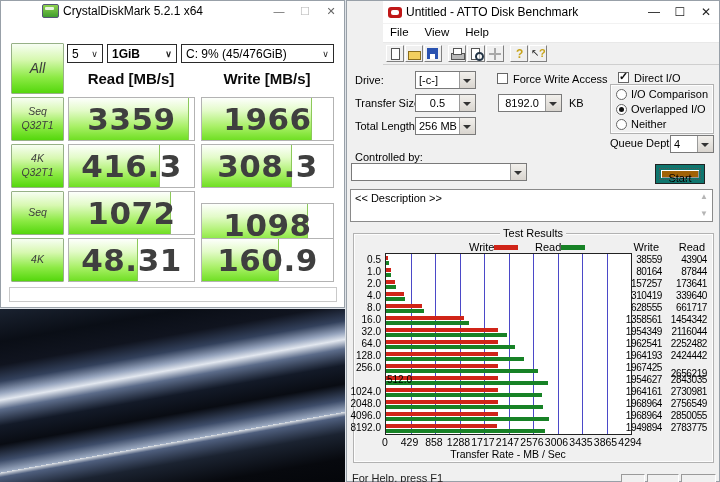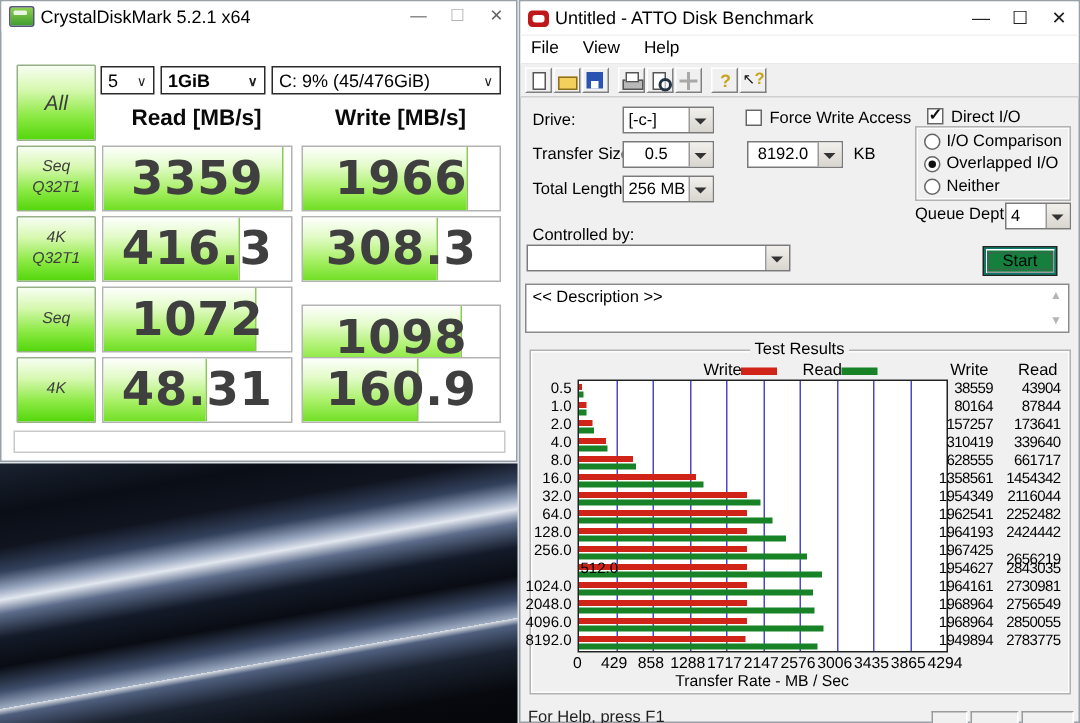--- a/index.html
+++ b/index.html
@@ -1,18 +1,18 @@
 <!DOCTYPE html>
 <html><head>
 <meta charset="utf-8">
 <style>
   html,body{margin:0;padding:0;}
   #stage{position:relative;width:720px;height:482px;overflow:hidden;background:#dfe3e8;
          font-family:"Liberation Sans", sans-serif;color:#000;cursor:default;}
-  .win{position:absolute;background:#fff;border:1px solid #98a0a8;box-sizing:border-box;}
+  .win{position:absolute;background:#fff;border:1px solid #98a0a8;box-sizing:border-box;padding-left:36px;}
 
   
   #cdm{left:0;top:0;width:345px;height:308px;}
   .titlebar{display:flex;align-items:center;background:#fff;}
   #cdm .titlebar{height:20px;}
   .title-text{font-size:12px;padding-left:4px;white-space:nowrap;}
   .win-btns{margin-left:auto;display:flex;align-items:center;height:100%;}
   .win-btn{width:26px;text-align:center;font-size:11px;color:#666;line-height:20px;}
   .win-btn.max{color:#b5b5b5;}
   .cdm-app-icon{width:15px;height:12px;margin-left:5px;position:relative;background:linear-gradient(180deg,#8fd14f,#3f9d2f);border:1px solid #557;border-radius:2px;}
@@ -78,22 +78,22 @@
   .combo .ctxt{flex:1;font-size:11px;padding:2px 3px 0 3px;white-space:nowrap;overflow:hidden;}
   .combo.center .ctxt{text-align:center;}
   .combo .cbtn{width:15px;background:linear-gradient(180deg,#f2f0ec,#d9d5cf);border-left:1px solid #9a9a9a;position:relative;}
   .combo .cbtn::after{content:"";position:absolute;left:3px;top:7px;border:4px solid transparent;border-top:4px solid #333;}
   .checkbox{position:absolute;width:11px;height:11px;box-sizing:border-box;background:#fff;border:1px solid #666;}
   .checkbox.checked::after{content:"✓";position:absolute;left:0;top:-3px;font-size:11px;font-weight:bold;color:#111;}
   .radio{position:absolute;width:11px;height:11px;box-sizing:border-box;border:1px solid #666;border-radius:50%;background:#fff;}
   .radio.selected::after{content:"";position:absolute;left:2px;top:2px;width:5px;height:5px;border-radius:50%;background:#111;}
   .groupbox{position:absolute;border:1px solid #b2b2b2;box-shadow:inset 0 0 0 1px #fdfdfd;box-sizing:border-box;}
   .gb-label{position:absolute;font-size:11px;background:#f0f0f0;padding:0 3px;white-space:nowrap;}
-  #btn-start{position:absolute;left:309px;top:164px;width:48px;height:18px;box-sizing:border-box;background:#15803d;
-     border:1px solid #0f766e;box-shadow:0 0 0 1px #222, inset 1px 1px 0 #fff, inset -1px -1px 0 #9a9a9a;
+  #btn-start{position:absolute;left:309px;top:164px;width:48px;height:18px;box-sizing:border-box;background:#a16207;
+     border:5px solid #0f766e;box-shadow:0 0 0 1px #222, inset 1px 1px 0 #fff, inset -1px -1px 0 #9a9a9a;
      font-size:11px;text-align:center;line-height:16px;outline:1px dotted #555;outline-offset:-4px;}
   #descbox{position:absolute;left:3px;top:188px;width:363px;height:33px;box-sizing:border-box;background:#fff;
      border:1px solid #8a8a8a;font-size:11px;padding:2px 16px 2px 4px;}
   .desc-arrow{position:absolute;right:3px;width:10px;height:8px;font-size:8px;color:#b5b5b5;text-align:center;line-height:8px;}
 
   #atto-plot{position:absolute;left:38px;top:252px;width:245px;height:180px;box-sizing:content-box;background:#fff;border:1px solid #222;}
   .gridline{position:absolute;top:0;bottom:0;width:1px;background:#4b49c8;}
   .bar{position:absolute;left:0;}
   .chart-cat{position:absolute;left:0;width:34px;text-align:right;font-size:10px;}
   .val-w,.val-r{position:absolute;font-size:10px;letter-spacing:-0.4px;white-space:nowrap;text-align:right;}

